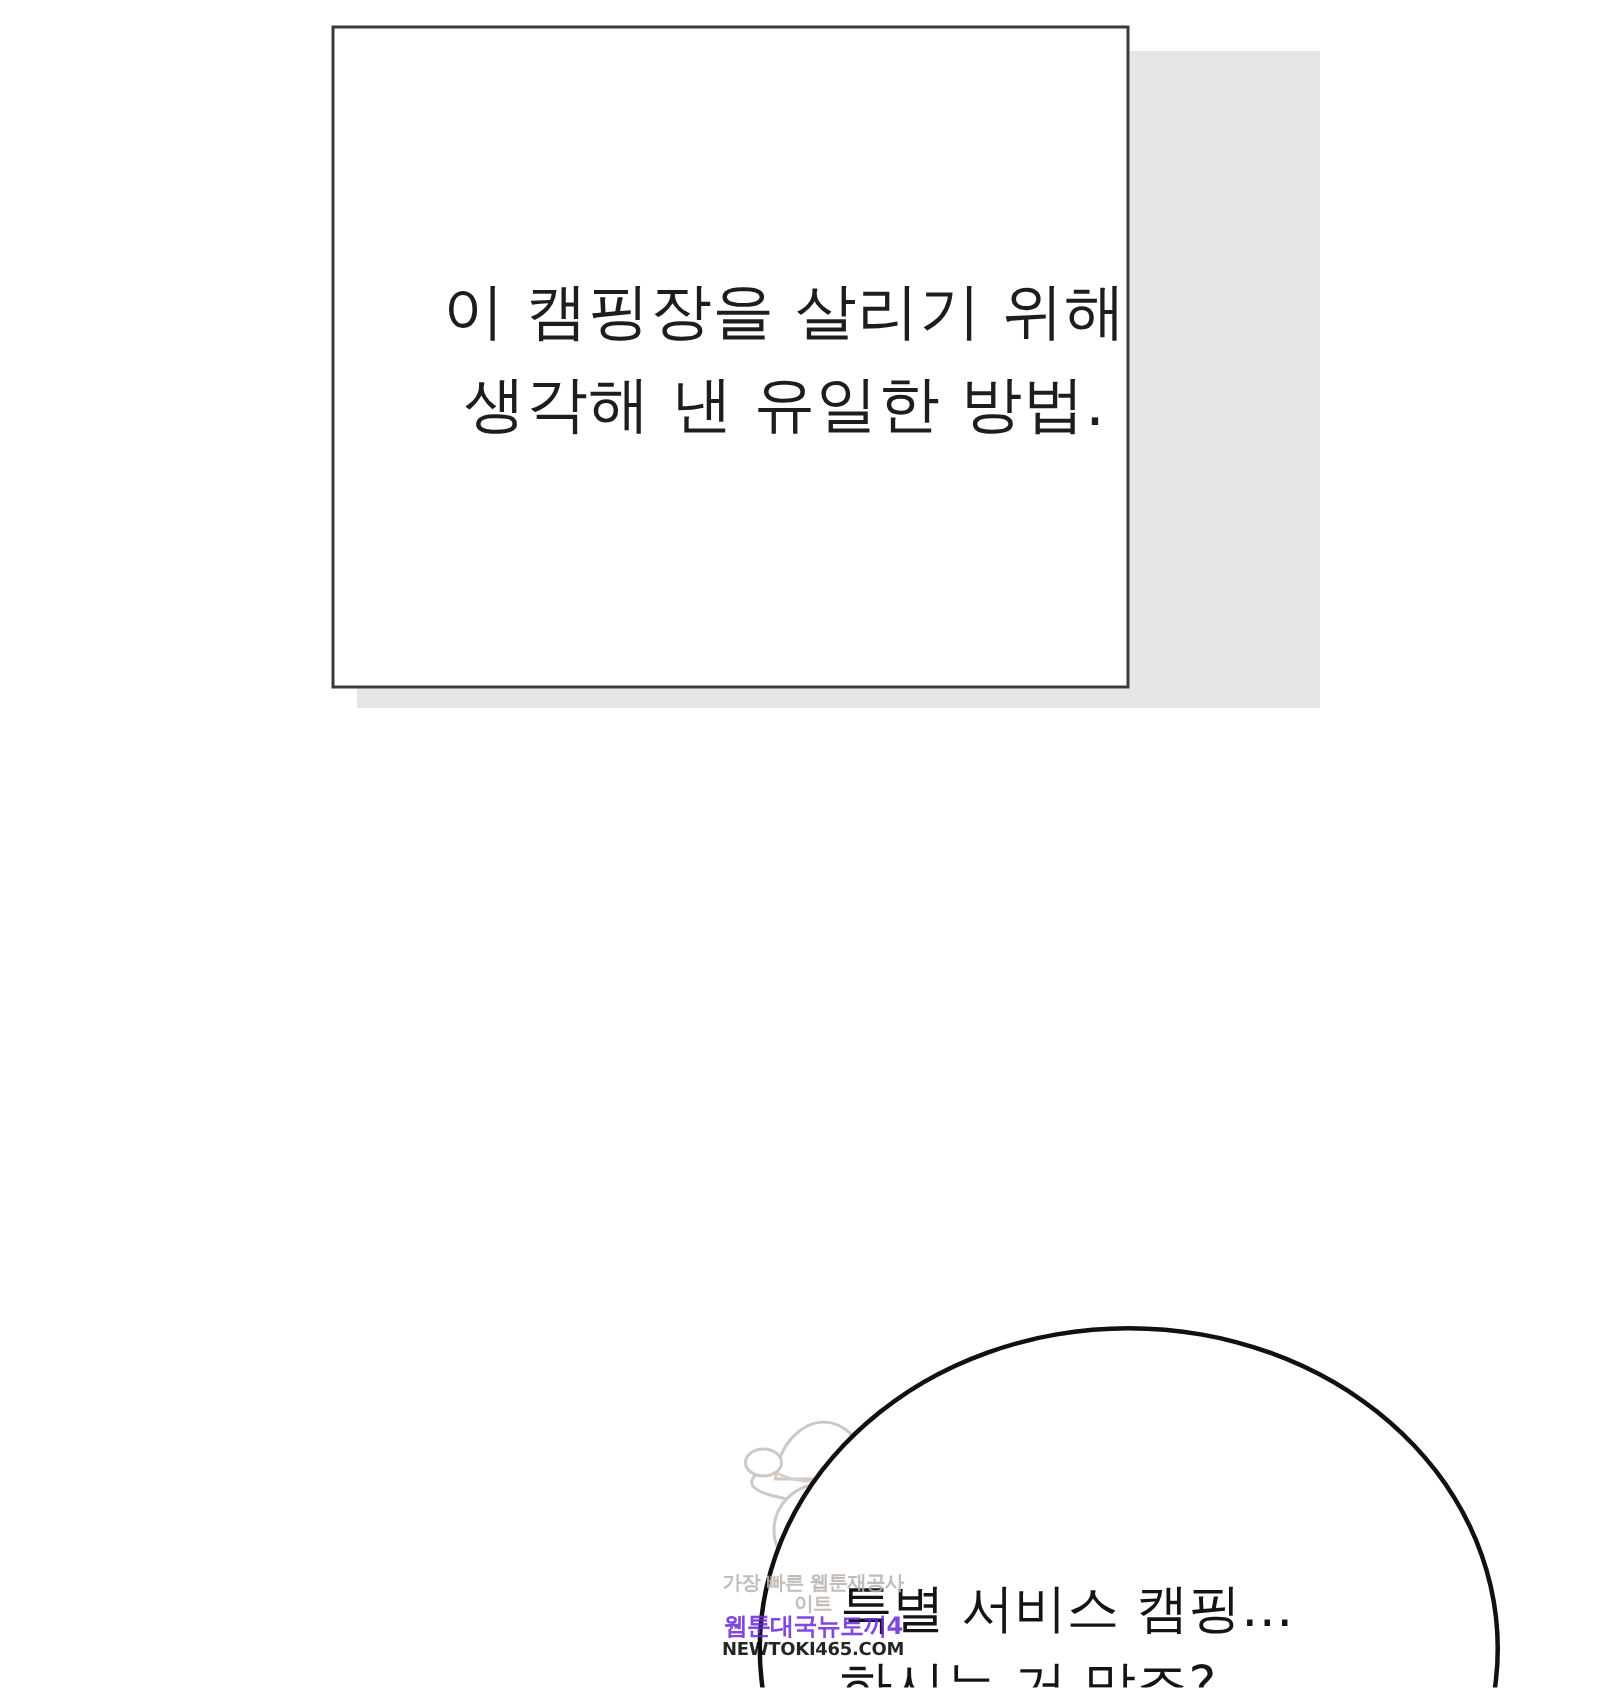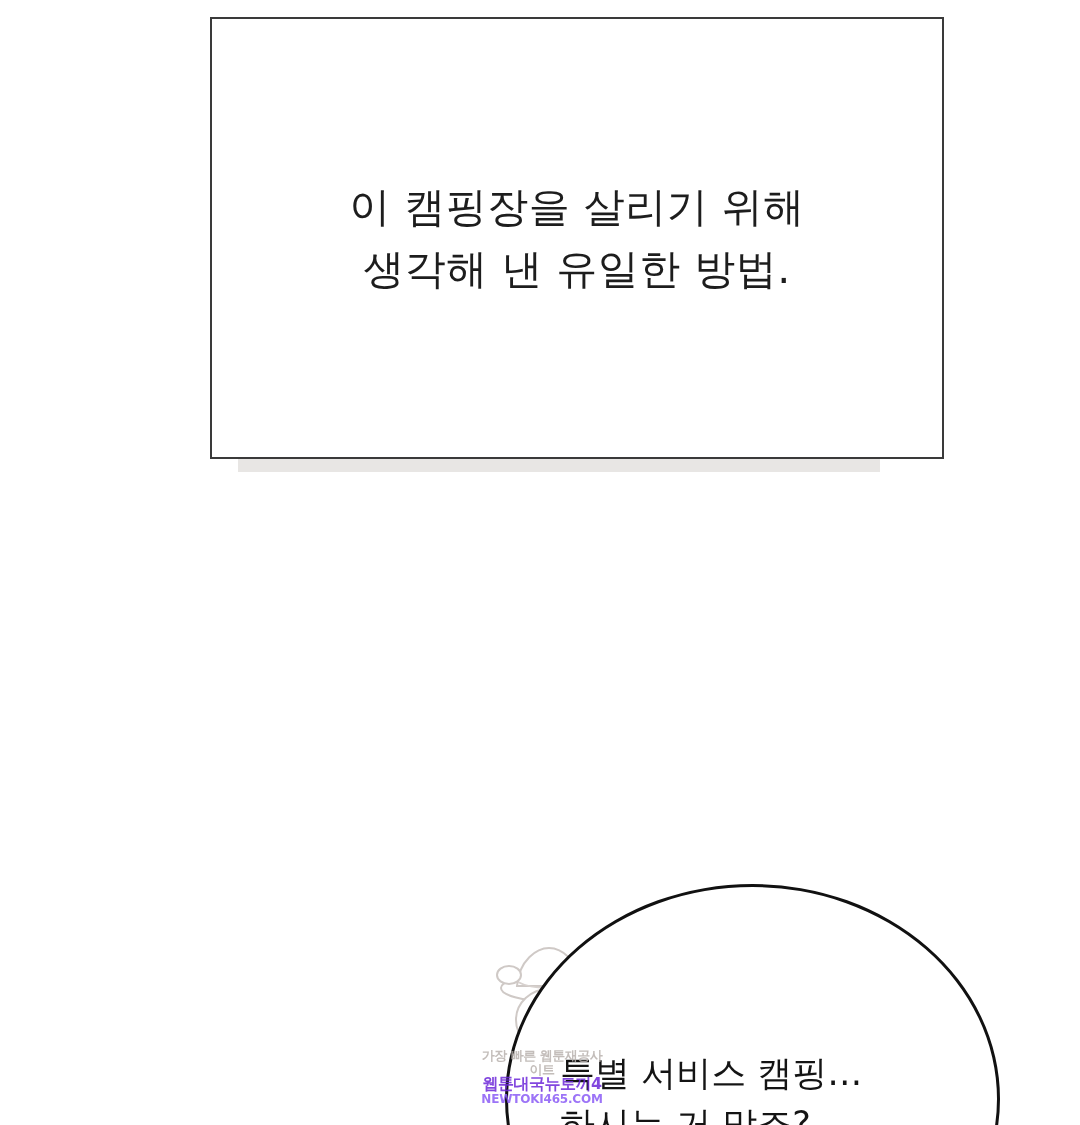--- a/index.html
+++ b/index.html
@@ -19,30 +19,30 @@
   .panel-shadow {
     position: absolute;
     left: 238px;
     top: 34px;
     width: 642px;
     height: 438px;
     background: #e8e6e4;
   }
   .panel {
     position: absolute;
-    left: 210px;
+    left: 221px;
     top: 17px;
-    width: 734px;
+    width: 532px;
     height: 442px;
     background: #ffffff;
     border: 2px solid #3a3a3a;
     box-sizing: border-box;
     display: flex;
     align-items: center;
-    justify-content: center;
+    justify-content: flex-end;
   }
   .panel-text {
     text-align: center;
     color: #1d1d1d;
     font-size: 41px;
     line-height: 1.52;
     letter-spacing: 0.5px;
     white-space: pre-line;
     font-family: "DejaVu Sans", sans-serif;
     font-weight: 400;
@@ -107,21 +107,21 @@
     font-weight: bold;
     letter-spacing: -0.5px;
     display: block;
     color: #6d28d9;
   }
   .wm-line3 {
     font-size: 12px;
     font-weight: bold;
     letter-spacing: -0.2px;
     display: block;
-    color: #8b5cf6;
+    color: #000000;
   }
 </style>
 </head>
 <body>
 
 <div class="panel-shadow"></div>
 
 <div class="panel">
   <div class="panel-text">이 캠핑장을 살리기 위해
 생각해 낸 유일한 방법.</div>

